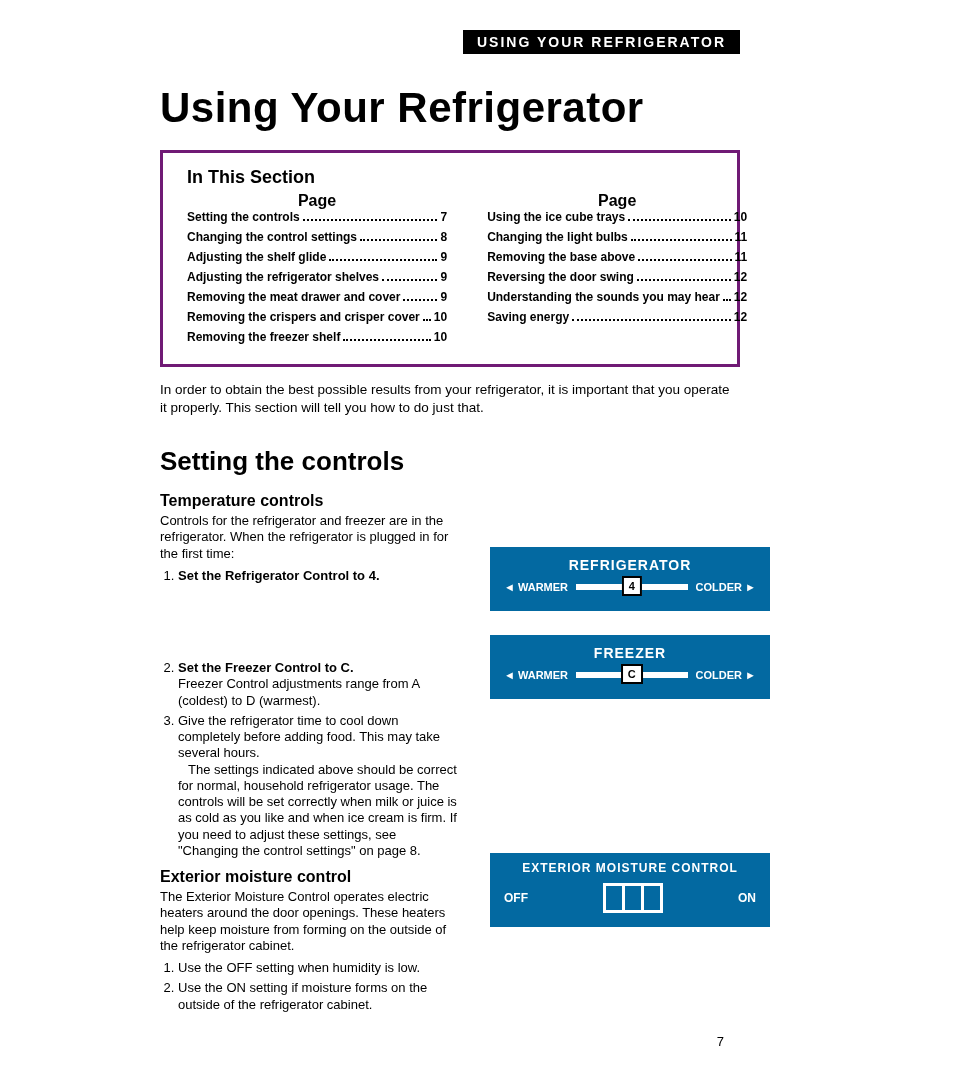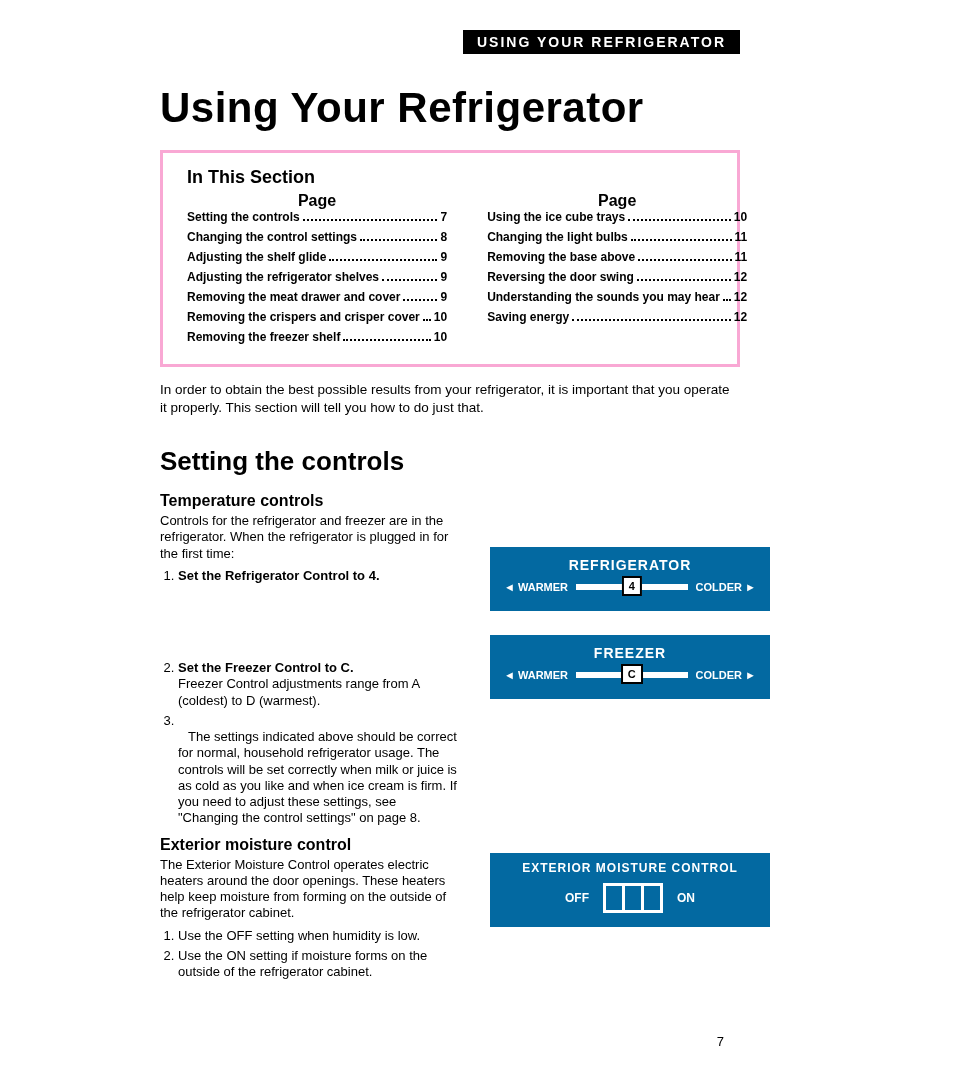--- a/index.html
+++ b/index.html
@@ -26,21 +26,21 @@
     float: right;
   }
   .clear { clear: both; }
   h1.main-title {
     font-size: 42px;
     font-weight: 900;
     margin: 30px 0 18px 0;
     letter-spacing: 0.5px;
   }
   .toc-box {
-    border: 3px solid #f9a8d4;
+    border: 3px solid #701a75;
     padding: 14px 24px 14px 24px;
   }
   .toc-title {
     font-size: 18px;
     font-weight: 900;
     margin-bottom: 4px;
   }
   .toc-cols {
     display: flex;
     gap: 40px;
@@ -142,21 +142,21 @@
     font-size: 11px;
     padding: 2px 5px;
     border: 2px solid #000;
   }
   .panel-fig.emc {
     padding: 8px 14px 14px 14px;
   }
   .emc-row {
     display: flex;
     align-items: center;
-    justify-content: center;
+    justify-content: space-between;
     gap: 14px;
     font-weight: bold;
     font-size: 12px;
     margin-top: 8px;
   }
   .emc-switch {
     width: 60px;
     height: 30px;
     border: 3px solid #fff;
     display: flex;
@@ -279,21 +279,21 @@
       </ol>
 
       <div style="height:70px"></div>
 
       <ol class="steps" start="2">
         <li>
           <span class="step-bold">Set the Freezer Control to C.</span><br>
           <span>Freezer Control adjustments range from A (coldest) to D (warmest).</span>
         </li>
         <li>
-          <br>
+          <span>Give the refrigerator time to cool down completely before adding food. This may take several hours.</span><br>
           <span class="indent-note">The settings indicated above should be correct for normal, household refrigerator usage. The controls will be set correctly when milk or juice is as cold as you like and when ice cream is firm. If you need to adjust these settings, see "Changing the control settings" on page 8.</span>
         </li>
       </ol>
 
       <h3 class="sub-title">Exterior moisture control</h3>
       <p class="para">The Exterior Moisture Control operates electric heaters around the door openings. These heaters help keep moisture from forming on the outside of the refrigerator cabinet.</p>
       <ol class="steps">
         <li>Use the OFF setting when humidity is low.</li>
         <li>Use the ON setting if moisture forms on the outside of the refrigerator cabinet.</li>
       </ol>

